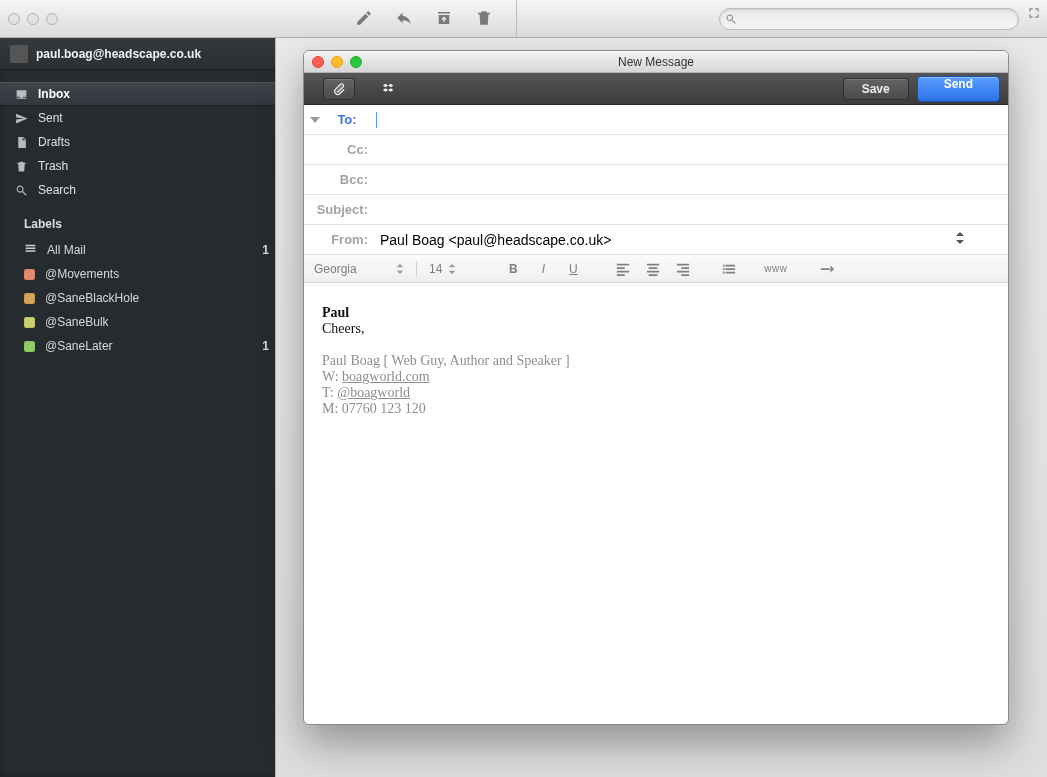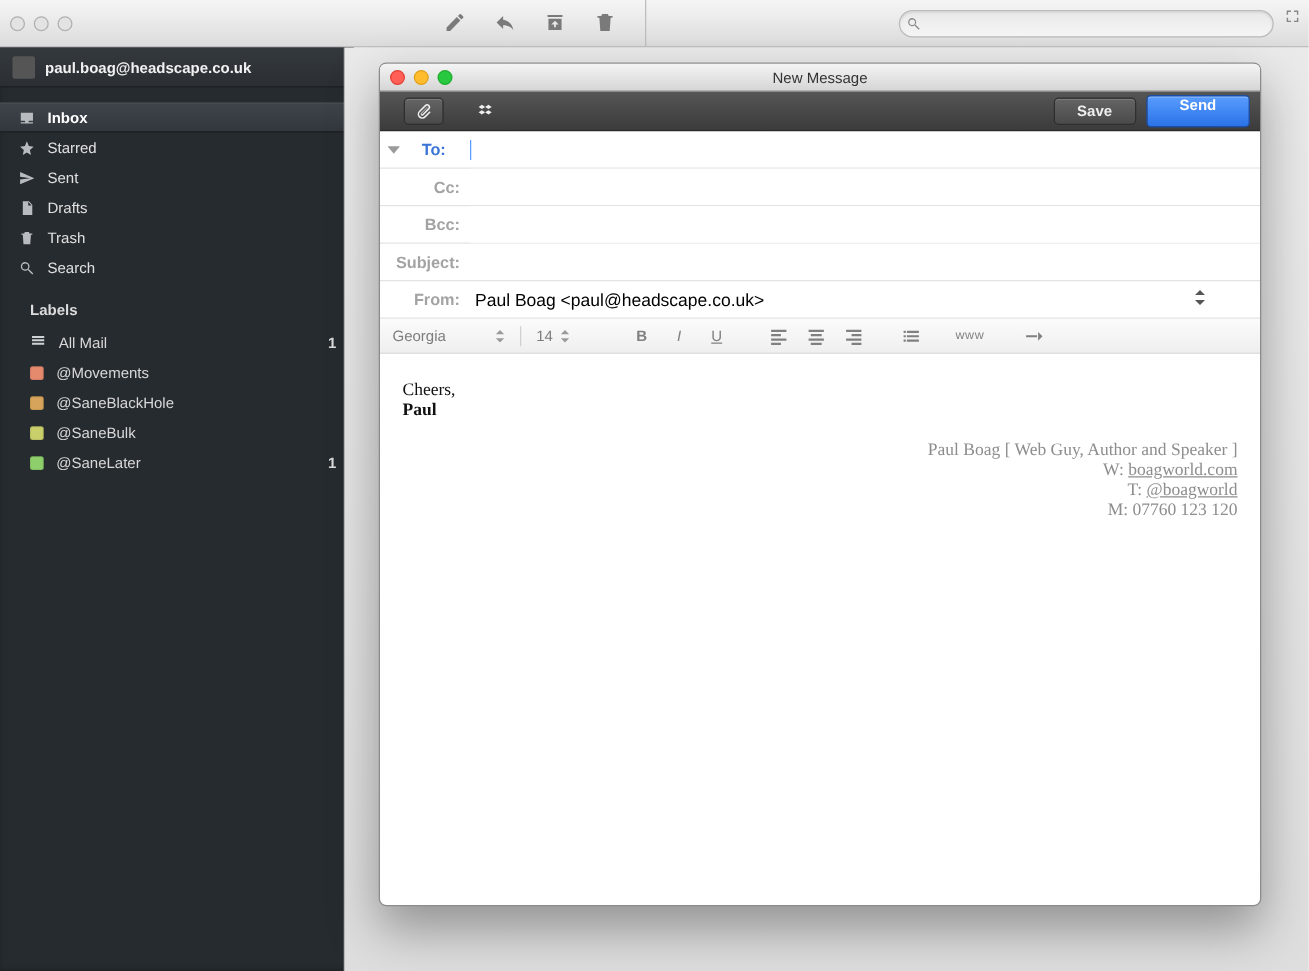--- a/index.html
+++ b/index.html
@@ -201,21 +201,21 @@
   .fb-sel svg{width:8px;height:10px;fill:#9a9a9a;}
   .fb-divider{width:1px;height:16px;background:#d0d0d0;margin:0 4px;}
   .fb-btn{width:22px;text-align:center;cursor:pointer;color:#808080;}
   .fb-btn svg{width:14px;height:14px;fill:currentColor;vertical-align:middle;}
   .www{ font-size:10px; letter-spacing:.5px;}
 
   .body-area {
     flex:1; padding:22px 18px; overflow:auto;
     font-family: Georgia, serif; font-size:14px; color:#111;
   }
-  .body-area .sig-line{ color:#8d8d8d;text-align:right; }
+  .body-area .sig-line{ color:#8d8d8d; }
   .body-area a { color:#8d8d8d; text-decoration:underline;}
 </style>
 </head>
 <body>
 
 <div class="main-window">
 
   <div class="main-titlebar">
     <div class="traffic-lights">
       <span class="tl"></span>
@@ -266,28 +266,20 @@
       <span>paul.boag@headscape.co.uk</span>
     </div>
     <div class="side-list" id="folder-list">
         <div class="side-item active">
           <span class="ic">
             <svg viewBox="0 0 24 24">
               <path d="M3 4h18v12h-6a3 3 0 0 1-6 0H3V4zm0 14h18v2H3z"></path>
             </svg>
           </span>
     <span>Inbox</span>
-    </div>
-        <div class="side-item">
-          <span class="ic">
-            <svg viewBox="0 0 24 24">
-              <path d="M12 2l2.9 6.9L22 10l-5.5 4.8L18 22l-6-3.6L6 22l1.5-7.2L2 10l7.1-1.1z"></path>
-            </svg>
-          </span>
-    <span>Starred</span>
     </div>
         <div class="side-item">
           <span class="ic">
             <svg viewBox="0 0 24 24">
               <path d="M2 21l21-9L2 3v7l15 2-15 2z"></path>
             </svg>
           </span>
     <span>Sent</span>
     </div>
         <div class="side-item">
@@ -449,22 +441,22 @@
           </svg></div>
       <div style="width:8px;"></div>
       <div class="fb-btn www">www</div>
       <div style="width:14px;"></div>
       <div class="fb-btn"><svg viewBox="0 0 16 16">
             <path d="M1 7h10v2H1zM12 4l4 4-4 4V4z"></path>
           </svg></div>
     </div>
 
     <div class="body-area">
+      <div style="font-weight:bold;">Paul</div>
       <div>Cheers,</div>
-      <div style="font-weight:bold;">Paul</div>
       <br>
       <div class="sig-line">Paul Boag [ Web Guy, Author and Speaker ]</div>
       <div class="sig-line">
         <span>W: </span><a>boagworld.com</a>
       </div>
       <div class="sig-line">
         <span>T: </span><a>@boagworld</a>
       </div>
       <div class="sig-line">M: 07760 123 120</div>
     </div>

